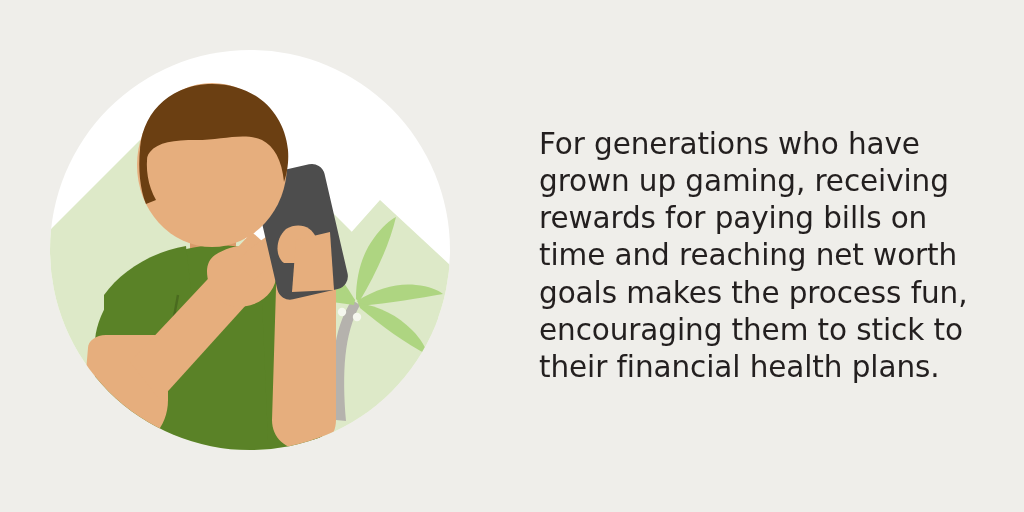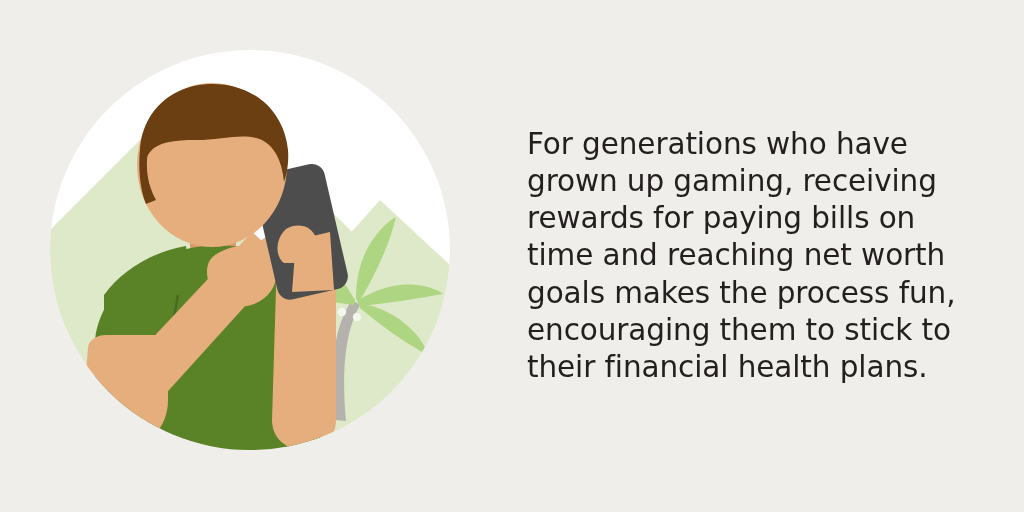--- a/index.html
+++ b/index.html
@@ -48,21 +48,21 @@
   }
   #quote-text {
     font-family: "DejaVu Sans", "Liberation Sans", sans-serif;
     font-size: 29.5px;
     line-height: 37.2px;
     letter-spacing: -0.1px;
     color: #231f1f;
     font-weight: 400;
     text-align: left;
     white-space: pre-line;
-    margin: 3px;
+    margin: 15px;
     padding: 0;
   }
 </style>
 </head>
 <body>
 
 <div id="card">
 
   <div id="illustration-panel">
     <svg id="illustration-svg" viewBox="0 0 500 512" xmlns="http://www.w3.org/2000/svg" aria-label="illustration">

